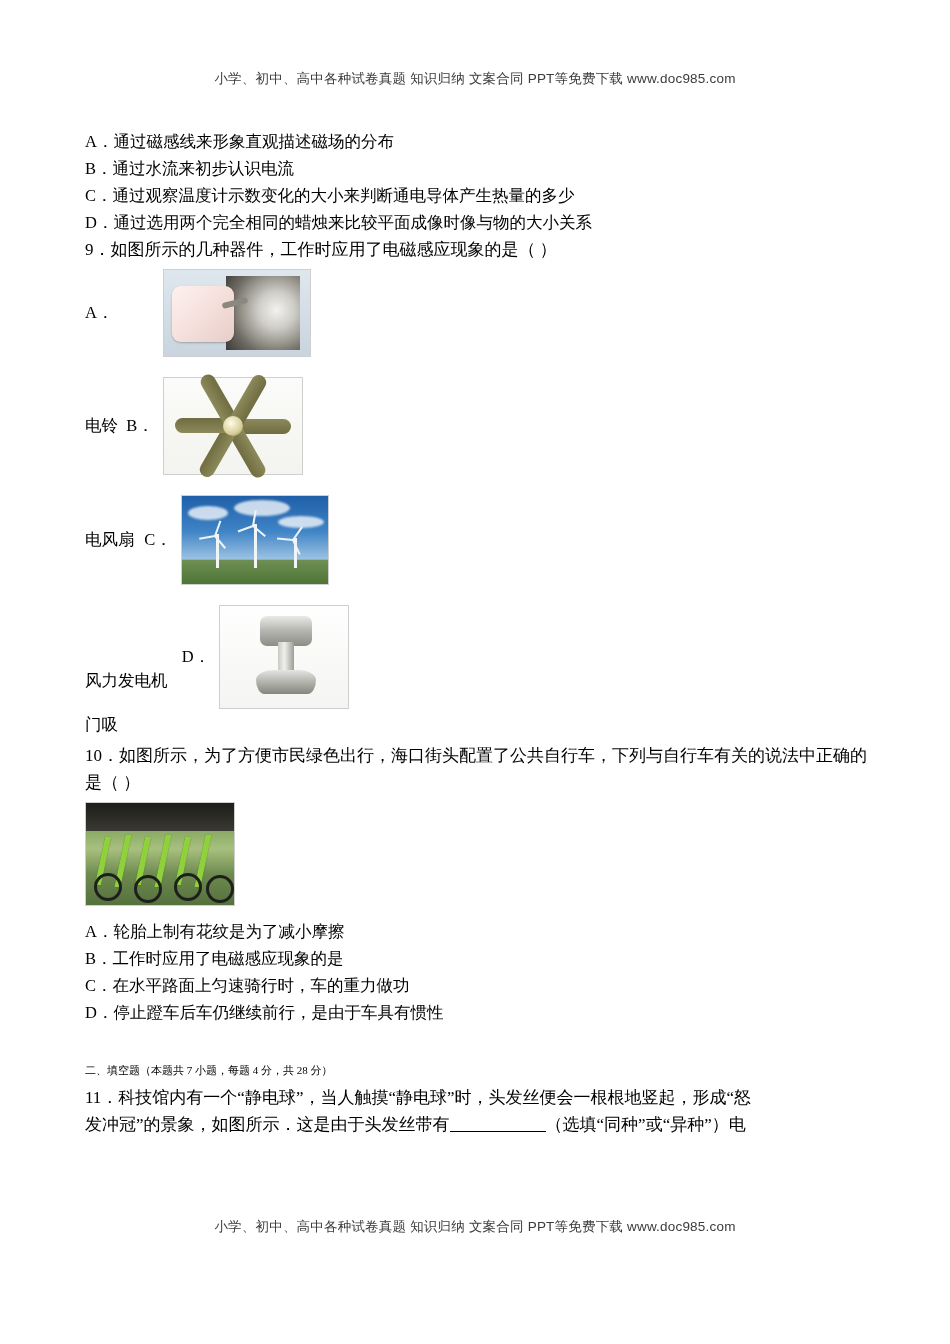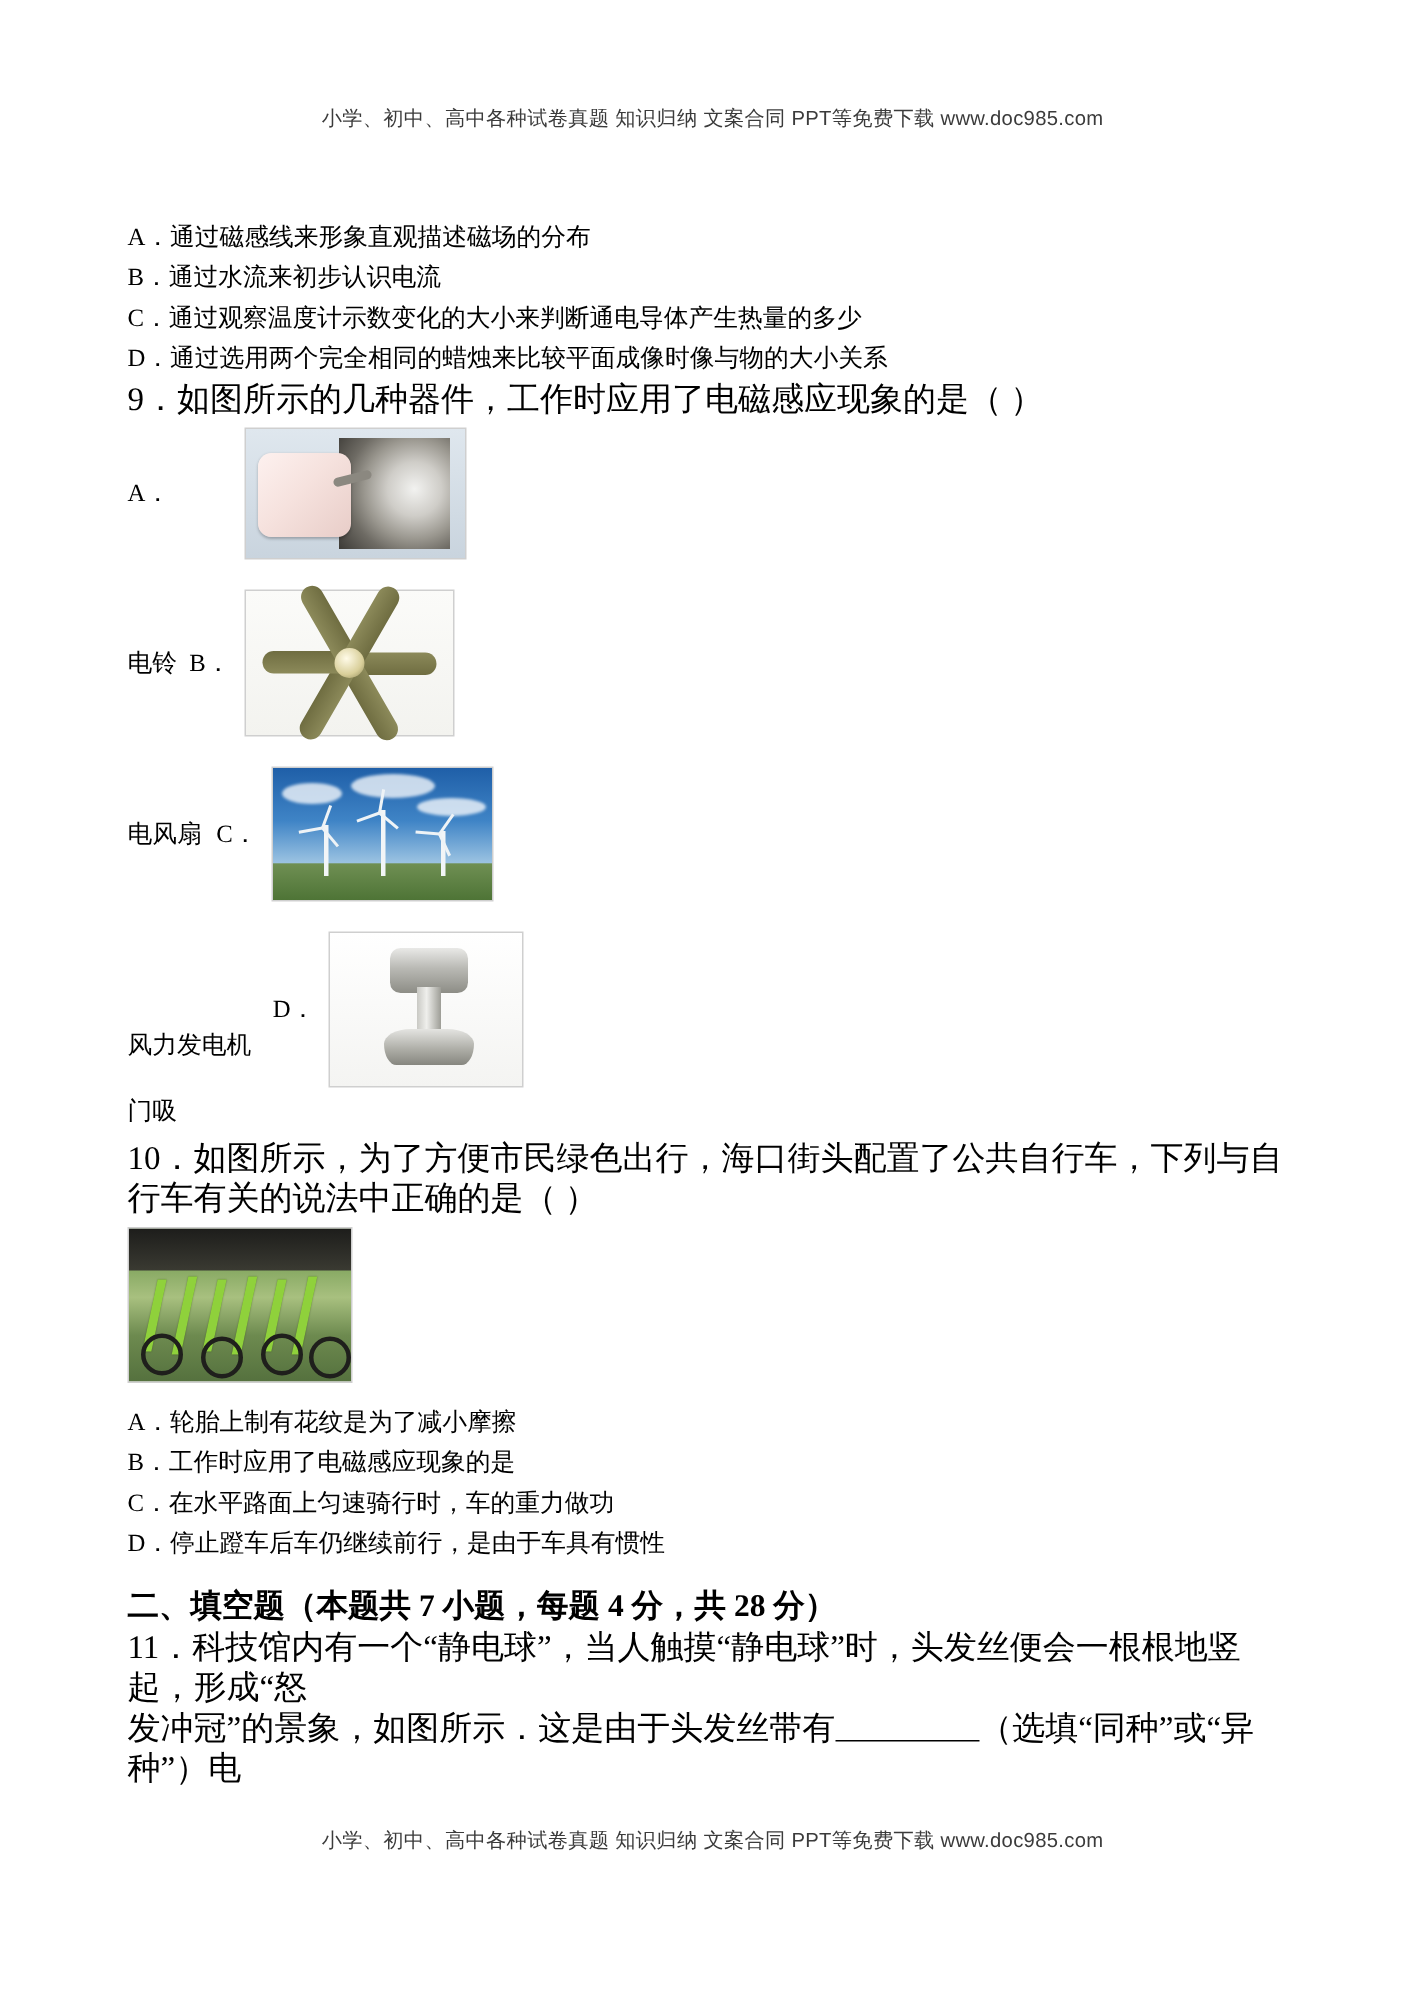--- a/index.html
+++ b/index.html
@@ -36,35 +36,35 @@
     width: 950px;
   }
   .watermark-bottom {
     position: absolute;
     top: 1218px;
     left: 0;
     width: 950px;
   }
   .content {
     position: absolute;
-    top: 144px;
+    top: 128px;
     left: 85px;
     width: 782px;
   }
   .line {
     font-size: 16.5px;
     line-height: 27px;
     white-space: pre-wrap;
   }
   .opt {
     font-size: 16.5px;
     line-height: 27px;
   }
   .q-text {
-    font-size: 22px;
+    font-size: 17px;
     line-height: 27px;
     text-indent: 0;
   }
   .img-row {
     display: flex;
     align-items: center;
     margin: 0;
   }
   .img-label {
     font-size: 16.5px;
@@ -212,24 +212,24 @@
     box-shadow: 0 0 1px rgba(0,0,0,.4);
   }
   .bike-img .wheel {
     position: absolute;
     width: 22px; height: 22px;
     border: 3px solid #1f1f1c;
     border-radius: 50%;
   }
 
   .section-title {
-    font-weight: bold;
-    font-size: 21px;
+    font-weight: normal;
+    font-size: 11px;
     line-height: 28px;
-    margin-top: 14px;
+    margin-top: 30px;
   }
   .blank {
     display: inline-block;
     border-bottom: 1px solid #000;
     width: 96px;
     vertical-align: -2px;
   }
   .blank.short {
     width: 88px;
   }

